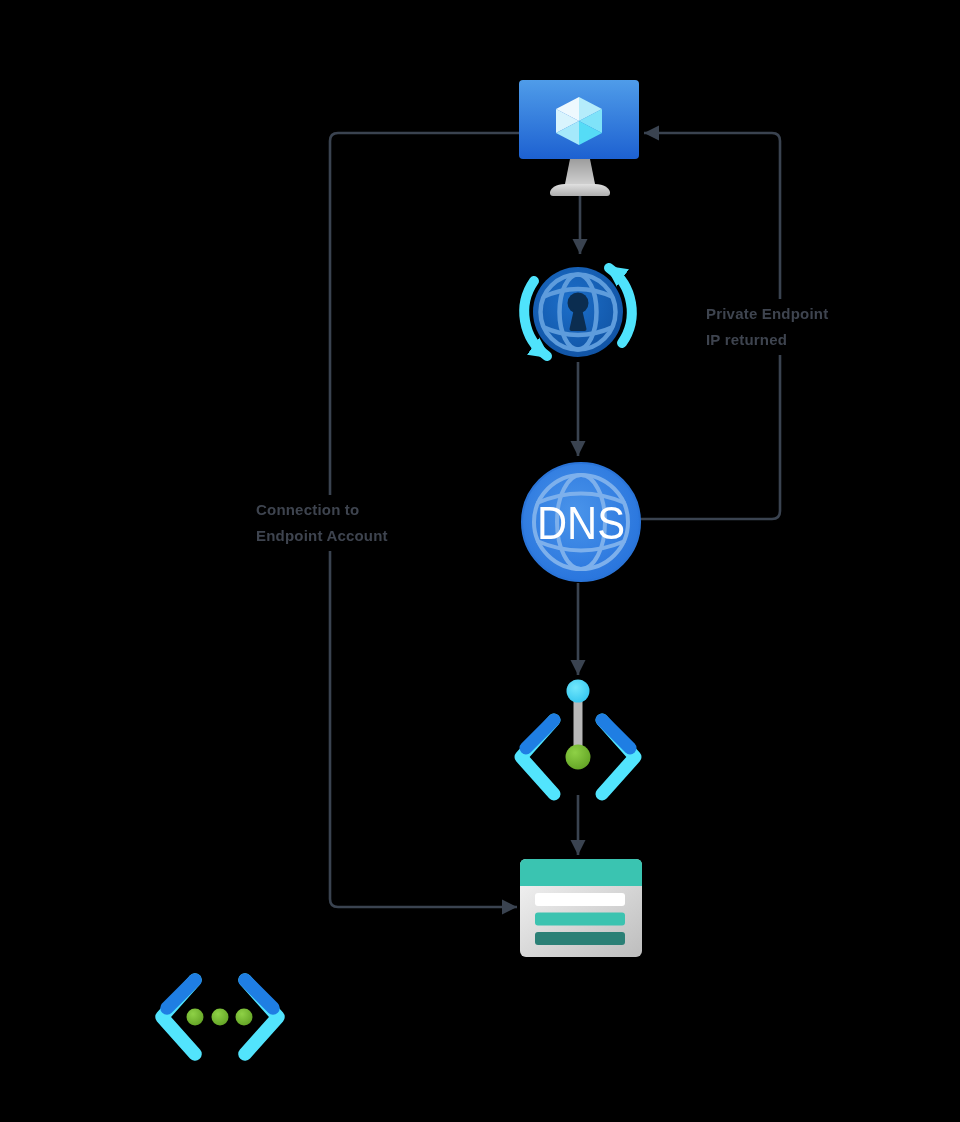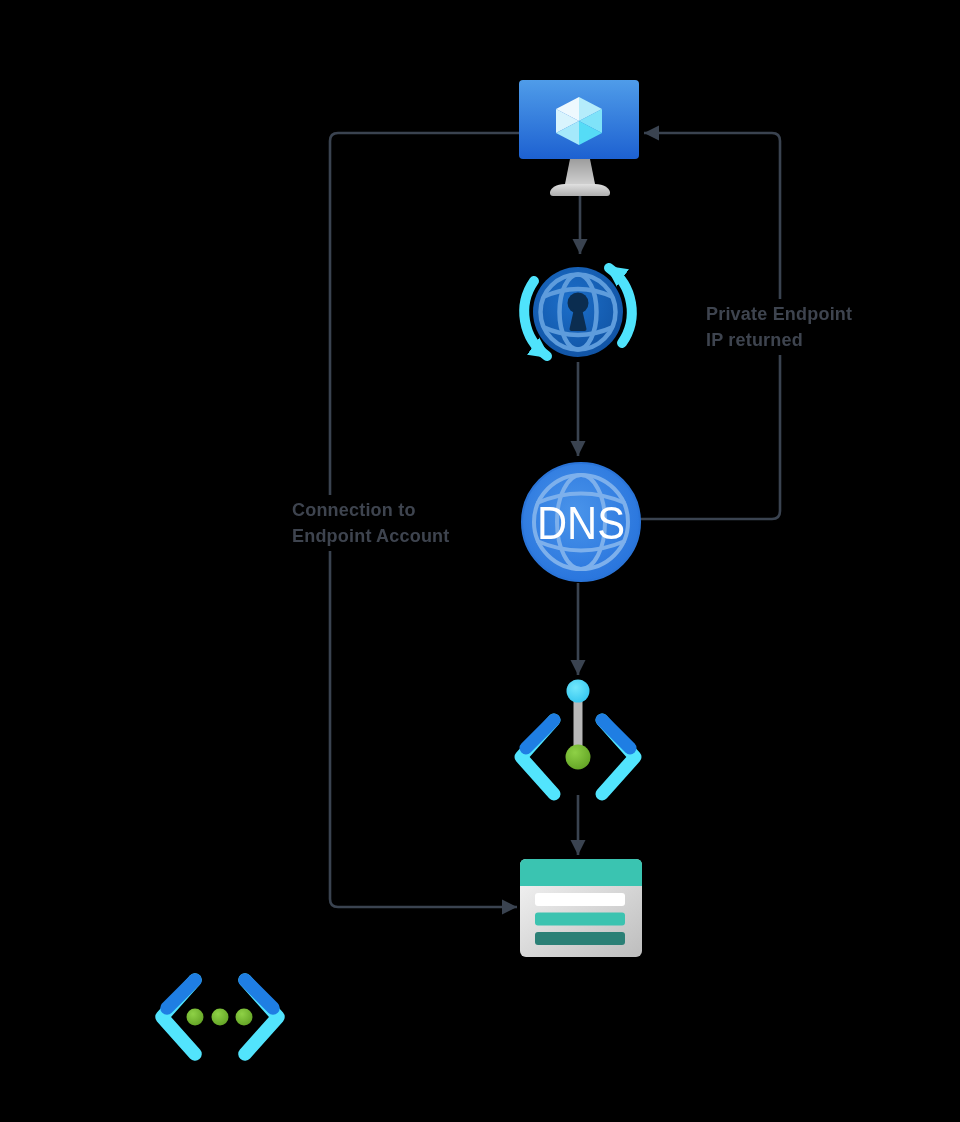--- a/index.html
+++ b/index.html
@@ -10,21 +10,21 @@
     background: #000;
     overflow: hidden;
     font-family: "Liberation Sans", sans-serif;
   }
   .layer { position: absolute; left: 0; top: 0; }
   .edge-label {
     position: absolute;
     background: #000;
     color: #3e444f;
     font-weight: 700;
-    font-size: 18px;
+    font-size: 15px;
     line-height: 26px;
     letter-spacing: 0.2px;
     padding: 2px 0 2px 0;
     white-space: nowrap;
   }
 </style>
 </head>
 <body>
 
 <div class="stage">
@@ -161,18 +161,18 @@
         <circle cx="24" cy="0" r="8.5"></circle>
       </g>
     </g>
   </svg>
 
   <div class="edge-label" style="left:706px; top:299px; width:152px;">
     <div>Private Endpoint</div>
     <div>IP returned</div>
   </div>
 
-  <div class="edge-label" style="left:256px; top:495px; width:152px;margin-left:36px;">
+  <div class="edge-label" style="left:256px; top:495px; width:152px;">
     <div>Connection to</div>
     <div>Endpoint Account</div>
   </div>
 
 </div>
 
 </body></html>

